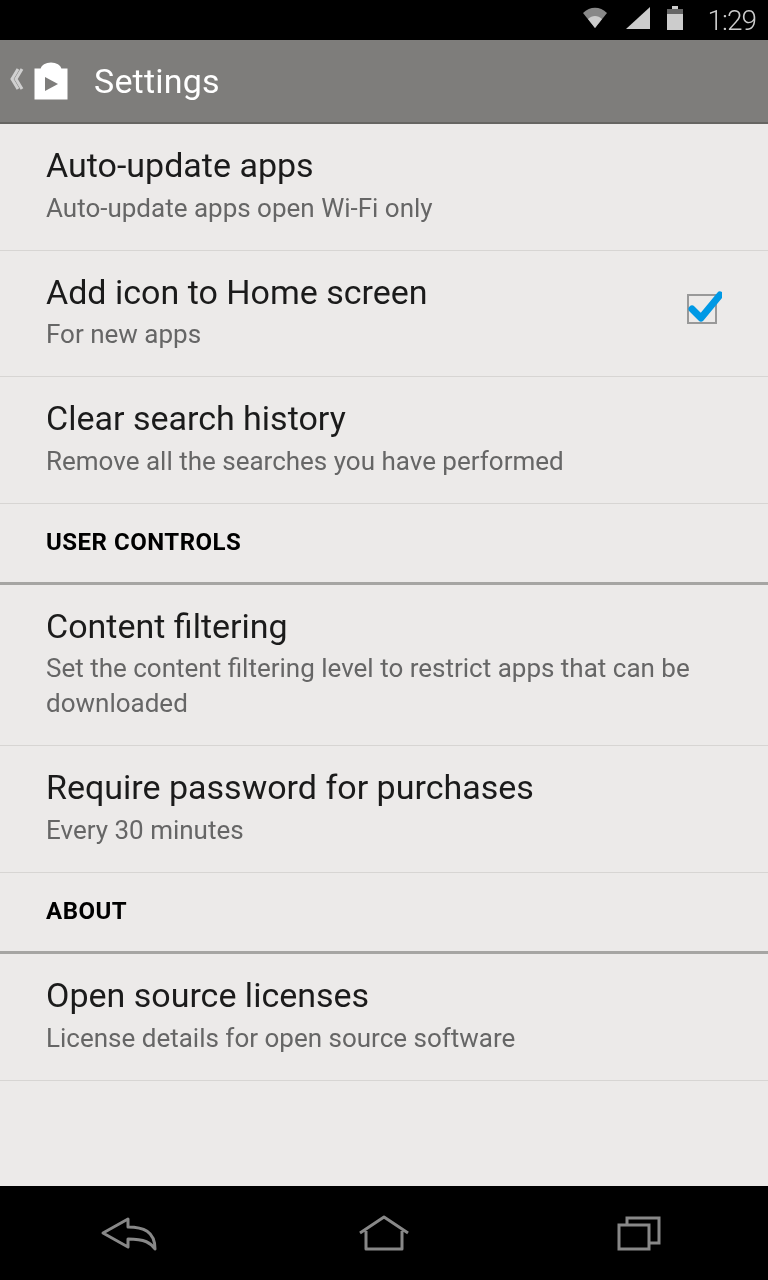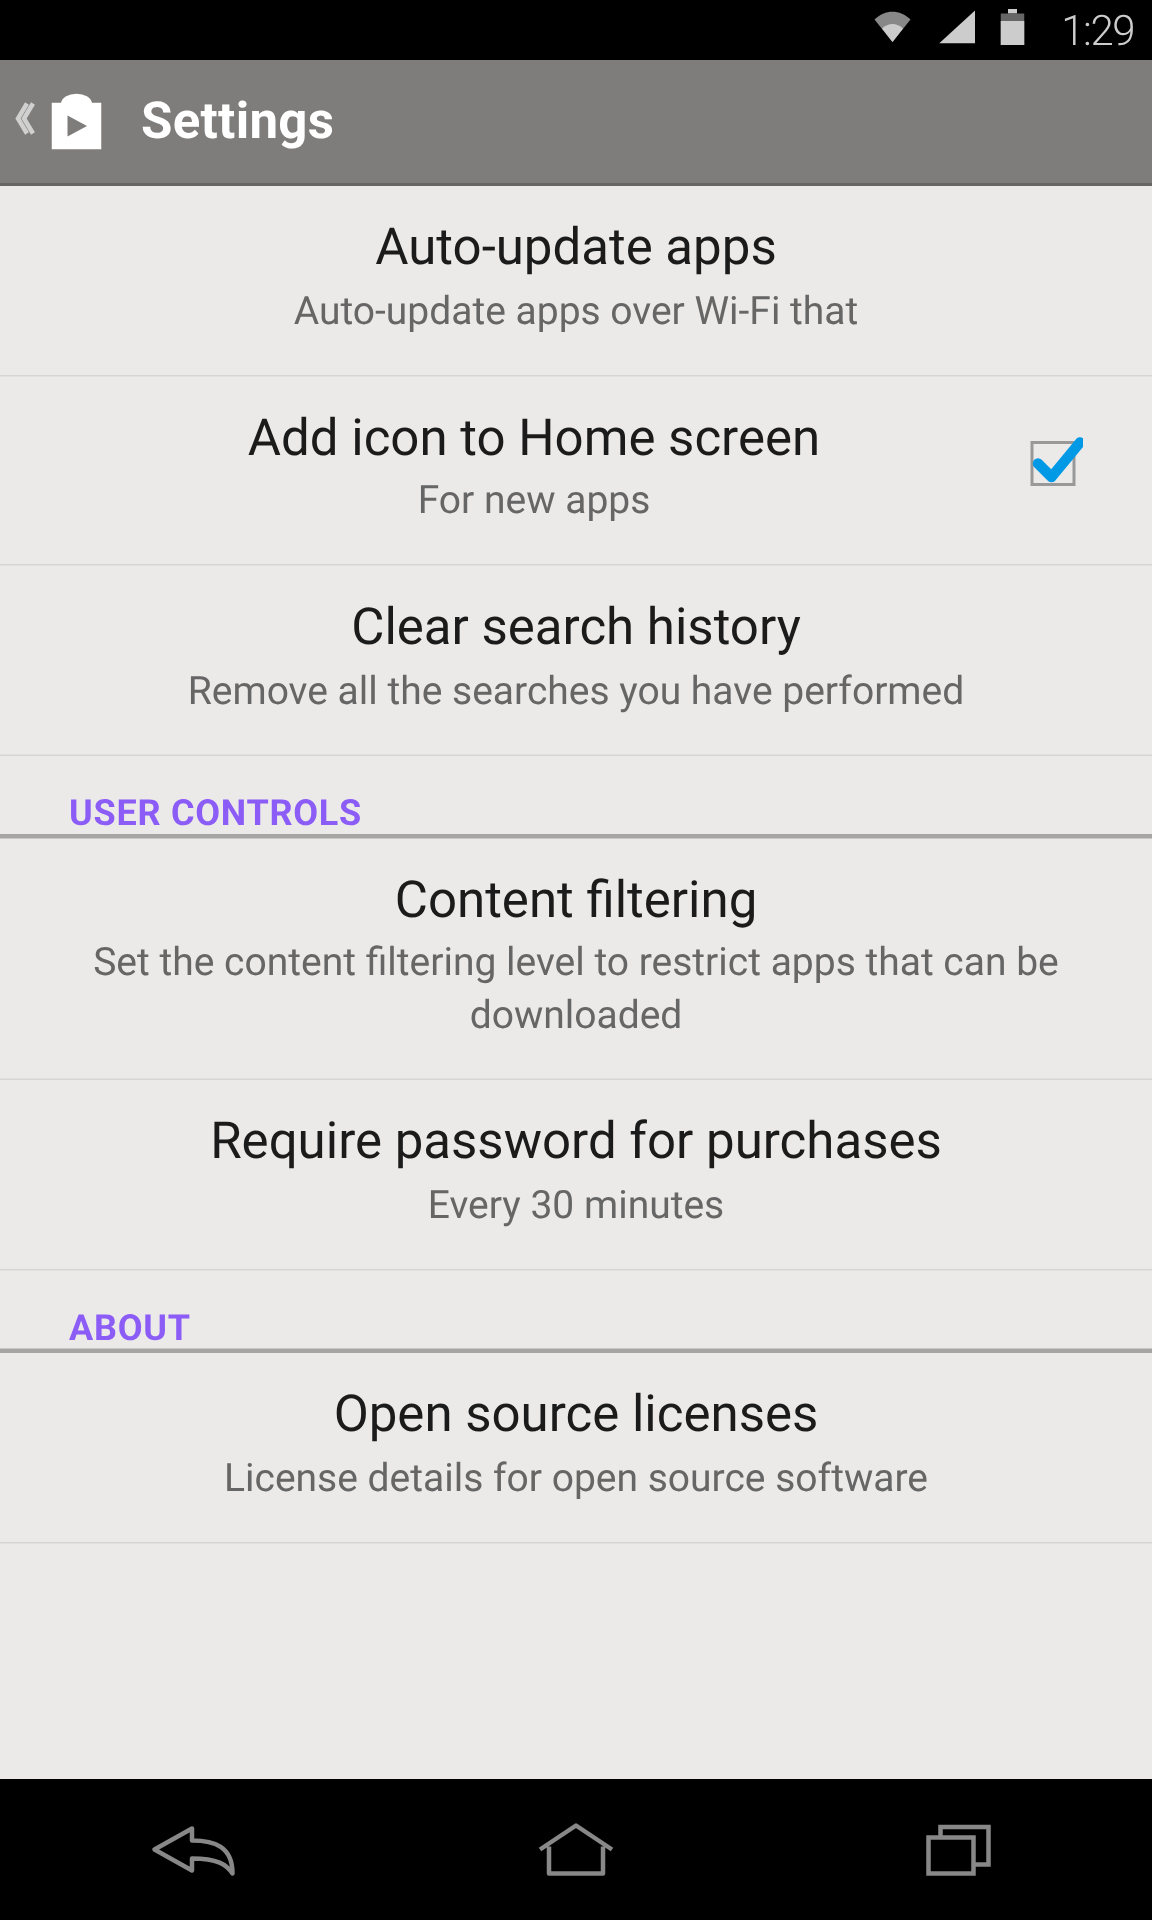--- a/index.html
+++ b/index.html
@@ -45,35 +45,34 @@
     }
     .action-bar .back-caret {
       margin-right: 2px;
     }
     .action-bar .bag-icon {
       margin-right: 20px;
     }
     .action-bar .title {
       color: #fff;
       font-size: 34px;
-      font-weight: 700;
+      font-weight: 400;
       letter-spacing: 0.2px;
     }
     .content {
       height: 1062px;
       background: #eceae9;
       overflow: hidden;
     }
     .setting-item {
       padding: 20px 46px 24px 46px;
       border-bottom: 1px solid #d7d5d3;
       display: flex;
       justify-content: space-between;
       align-items: center;
-      text-align: center;
     }
     .setting-item .text-block {
       flex: 1;
     }
     .setting-title {
       font-size: 34px;
       color: #1b1b1b;
       font-weight: 400;
       line-height: 1.25;
       margin-bottom: 4px;
@@ -81,24 +80,24 @@
     .setting-subtitle {
       font-size: 26px;
       color: #666;
       line-height: 1.35;
     }
     .checkbox-wrap {
       margin-left: 20px;
       flex-shrink: 0;
     }
     .section-header {
-      padding: 24px 46px 0 46px;
+      padding: 24px 46px 26px 46px;
       font-size: 24px;
       font-weight: 700;
-      color: #8b5cf6;
+      color: #000000;
       letter-spacing: 0.5px;
       border-bottom: 3px solid #a6a5a3;
     }
     .nav-bar {
       height: 94px;
       background: #000;
       display: flex;
       justify-content: space-around;
       align-items: center;
     }
@@ -152,21 +151,21 @@
     </svg>
   </span>
   <span class="title">Settings</span>
 </div>
 
 <div class="content">
 
   <div class="setting-item">
     <div class="text-block">
       <div class="setting-title">Auto-update apps</div>
-      <div class="setting-subtitle">Auto-update apps over Wi-Fi that</div>
+      <div class="setting-subtitle">Auto-update apps open Wi-Fi only</div>
     </div>
   </div>
 
   <div class="setting-item">
     <div class="text-block">
       <div class="setting-title">Add icon to Home screen</div>
       <div class="setting-subtitle">For new apps</div>
     </div>
     <div class="checkbox-wrap">
       <svg width="36" height="36" viewBox="0 0 36 36">

